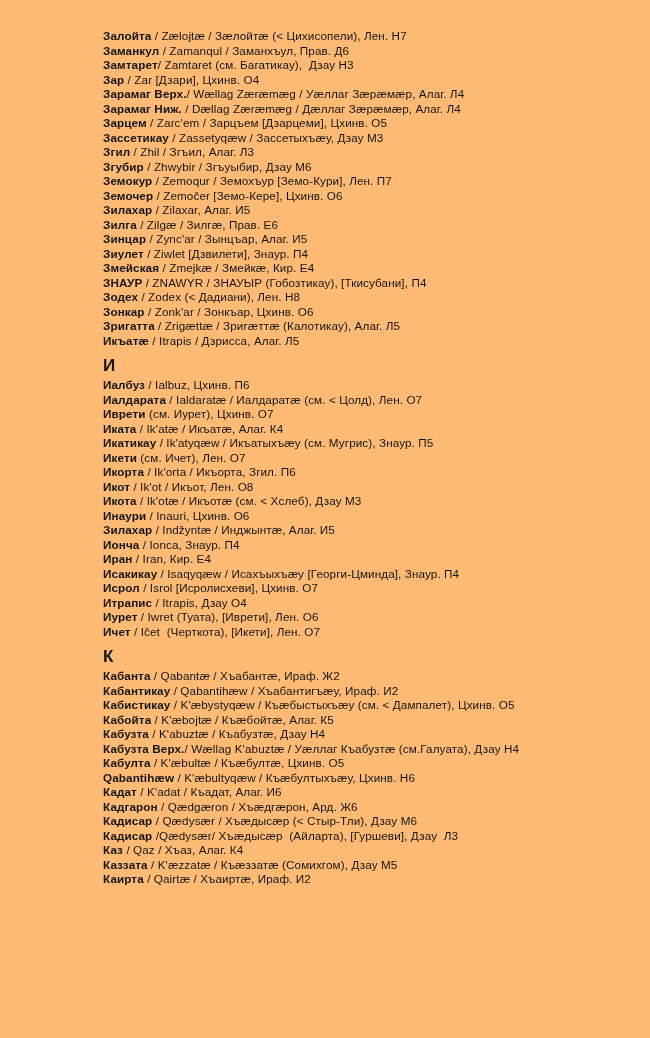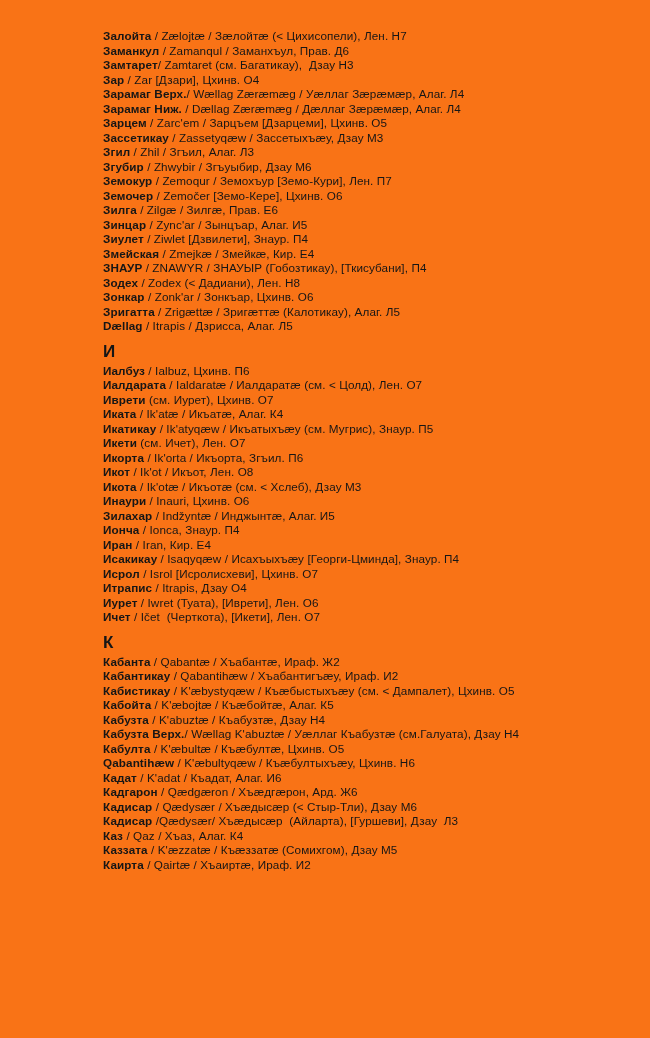--- a/index.html
+++ b/index.html
@@ -4,21 +4,21 @@
 <style>
   html, body {
     margin: 0;
     padding: 0;
     background: #ffffff;
   }
   .page {
     position: relative;
     width: 650px;
     height: 1038px;
-    background: #f97316;
+    background: #fdba74;
     overflow: hidden;
     font-family: "Liberation Sans", sans-serif;
     color: #161616;
   }
   .content {
     position: absolute;
     left: 103px;
     top: 29px;
     width: 480px;
   }
@@ -50,37 +50,38 @@
       <div class="entry"><span class="head">Замтарет</span><span class="rest">/ Zamtaret (см. Багатикау),  Дзау Н3</span></div>
       <div class="entry"><span class="head">Зар</span><span class="rest"> / Zar [Дзари], Цхинв. О4</span></div>
       <div class="entry"><span class="head">Зарамаг Верх.</span><span class="rest">/ Wællag Zæræmæg / Уæллаг Зæрæмæр, Алаг. Л4</span></div>
       <div class="entry"><span class="head">Зарамаг Ниж.</span><span class="rest"> / Dællag Zæræmæg / Дæллаг Зæрæмæр, Алаг. Л4</span></div>
       <div class="entry"><span class="head">Зарцем</span><span class="rest"> / Zarc'em / Зарцъем [Дзарцеми], Цхинв. О5</span></div>
       <div class="entry"><span class="head">Зассетикау</span><span class="rest"> / Zassetyqæw / Зассетыхъæу, Дзау М3</span></div>
       <div class="entry"><span class="head">Згил</span><span class="rest"> / Zhil / Згъил, Алаг. Л3</span></div>
       <div class="entry"><span class="head">Згубир</span><span class="rest"> / Zhwybir / Згъуыбир, Дзау М6</span></div>
       <div class="entry"><span class="head">Земокур</span><span class="rest"> / Zemoqur / Земохъур [Земо-Кури], Лен. П7</span></div>
       <div class="entry"><span class="head">Земочер</span><span class="rest"> / Zemočer [Земо-Кере], Цхинв. О6</span></div>
+      <div class="entry"><span class="head">Зилахар</span><span class="rest"> / Zilaxar, Алаг. И5</span></div>
       <div class="entry"><span class="head">Зилга</span><span class="rest"> / Zilgæ / Зилгæ, Прав. Е6</span></div>
       <div class="entry"><span class="head">Зинцар</span><span class="rest"> / Zync'ar / Зынцъар, Алаг. И5</span></div>
       <div class="entry"><span class="head">Зиулет</span><span class="rest"> / Ziwlet [Дзвилети], Знаур. П4</span></div>
       <div class="entry"><span class="head">Змейская</span><span class="rest"> / Zmejkæ / Змейкæ, Кир. Е4</span></div>
       <div class="entry"><span class="head">ЗНАУР</span><span class="rest"> / ZNAWYR / ЗНАУЫР (Гобозтикау), [Ткисубани], П4</span></div>
       <div class="entry"><span class="head">Зодех</span><span class="rest"> / Zodex (&lt; Дадиани), Лен. Н8</span></div>
       <div class="entry"><span class="head">Зонкар</span><span class="rest"> / Zonk'ar / Зонкъар, Цхинв. О6</span></div>
       <div class="entry"><span class="head">Зригатта</span><span class="rest"> / Zrigættæ / Зригæттæ (Калотикау), Алаг. Л5</span></div>
-      <div class="entry"><span class="head">Dællag</span><span class="rest"> / Itrapis / Дзрисса, Алаг. Л5</span></div>
+      <div class="entry"><span class="head">Икъатæ</span><span class="rest"> / Itrapis / Дзрисса, Алаг. Л5</span></div>
       <div class="section-heading">И</div>
       <div class="entry"><span class="head">Иалбуз</span><span class="rest"> / Ialbuz, Цхинв. П6</span></div>
       <div class="entry"><span class="head">Иалдарата</span><span class="rest"> / Ialdaratæ / Иалдаратæ (см. &lt; Цолд), Лен. О7</span></div>
       <div class="entry"><span class="head">Иврети</span><span class="rest"> (см. Иурет), Цхинв. О7</span></div>
       <div class="entry"><span class="head">Иката</span><span class="rest"> / Ik'atæ / Икъатæ, Алаг. К4</span></div>
       <div class="entry"><span class="head">Икатикау</span><span class="rest"> / Ik'atyqæw / Икъатыхъæу (см. Мугрис), Знаур. П5</span></div>
       <div class="entry"><span class="head">Икети</span><span class="rest"> (см. Ичет), Лен. О7</span></div>
-      <div class="entry"><span class="head">Икорта</span><span class="rest"> / Ik'orta / Икъорта, Згъил. П6</span></div>
+      <div class="entry"><span class="head">Икорта</span><span class="rest"> / Ik'orta / Икъорта, Згил. П6</span></div>
       <div class="entry"><span class="head">Икот</span><span class="rest"> / Ik'ot / Икъот, Лен. О8</span></div>
       <div class="entry"><span class="head">Икота</span><span class="rest"> / Ik'otæ / Икъотæ (см. &lt; Хслеб), Дзау М3</span></div>
       <div class="entry"><span class="head">Инаури</span><span class="rest"> / Inauri, Цхинв. О6</span></div>
       <div class="entry"><span class="head">Зилахар</span><span class="rest"> / Indžyntæ / Инджынтæ, Алаг. И5</span></div>
       <div class="entry"><span class="head">Ионча</span><span class="rest"> / Ionca, Знаур. П4</span></div>
       <div class="entry"><span class="head">Иран</span><span class="rest"> / Iran, Кир. Е4</span></div>
       <div class="entry"><span class="head">Исакикау</span><span class="rest"> / Isaqyqæw / Исахъыхъæу [Георги-Цминда], Знаур. П4</span></div>
       <div class="entry"><span class="head">Исрол</span><span class="rest"> / Isrol [Исролисхеви], Цхинв. О7</span></div>
       <div class="entry"><span class="head">Итрапис</span><span class="rest"> / Itrapis, Дзау О4</span></div>
       <div class="entry"><span class="head">Иурет</span><span class="rest"> / Iwret (Туата), [Иврети], Лен. О6</span></div>

